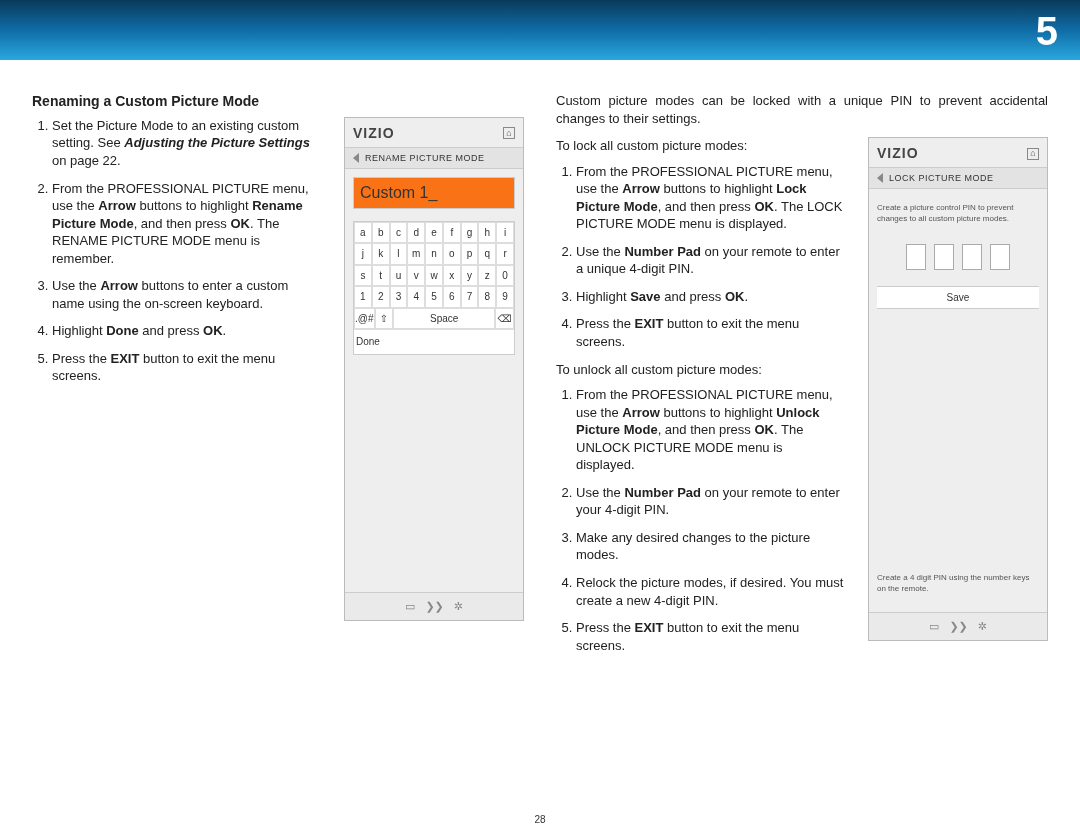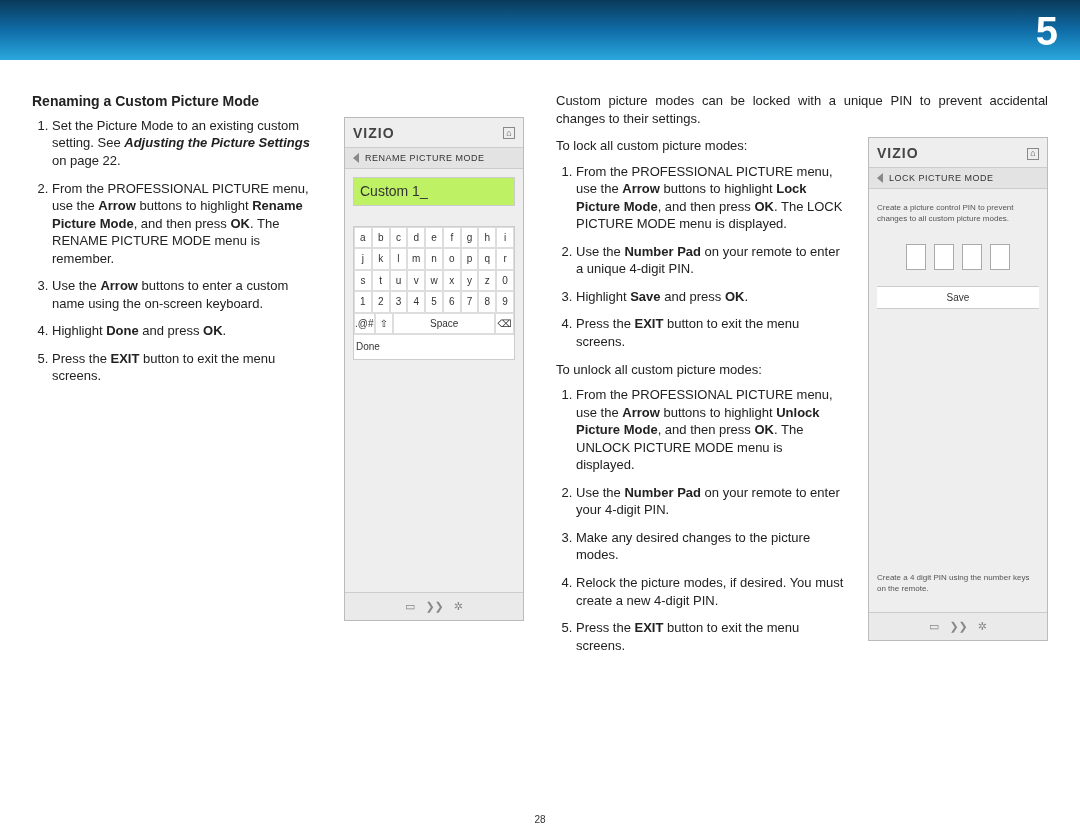--- a/index.html
+++ b/index.html
@@ -92,25 +92,25 @@
     letter-spacing: .5px;
   }
   .back-tri {
     width: 0; height: 0;
     border-top: 5px solid transparent;
     border-bottom: 5px solid transparent;
     border-right: 6px solid #888;
   }
   .dev-body { padding: 8px; flex: 1; display:flex; flex-direction:column; }
   .name-field {
-    background: #bef264;
+    background: #f97316;
     border: 1px solid #ccc;
     padding: 4px 6px;
-    font-size: 14px;
-    margin-bottom: 20px;
+    font-size: 16px;
+    margin-bottom: 12px;
   }
   .kb {
     border: 1px solid #ccc;
     background: #fff;
   }
   .kb-row { display: flex; }
   .kb-cell {
     flex: 1;
     text-align: center;
     padding: 3px 0;

